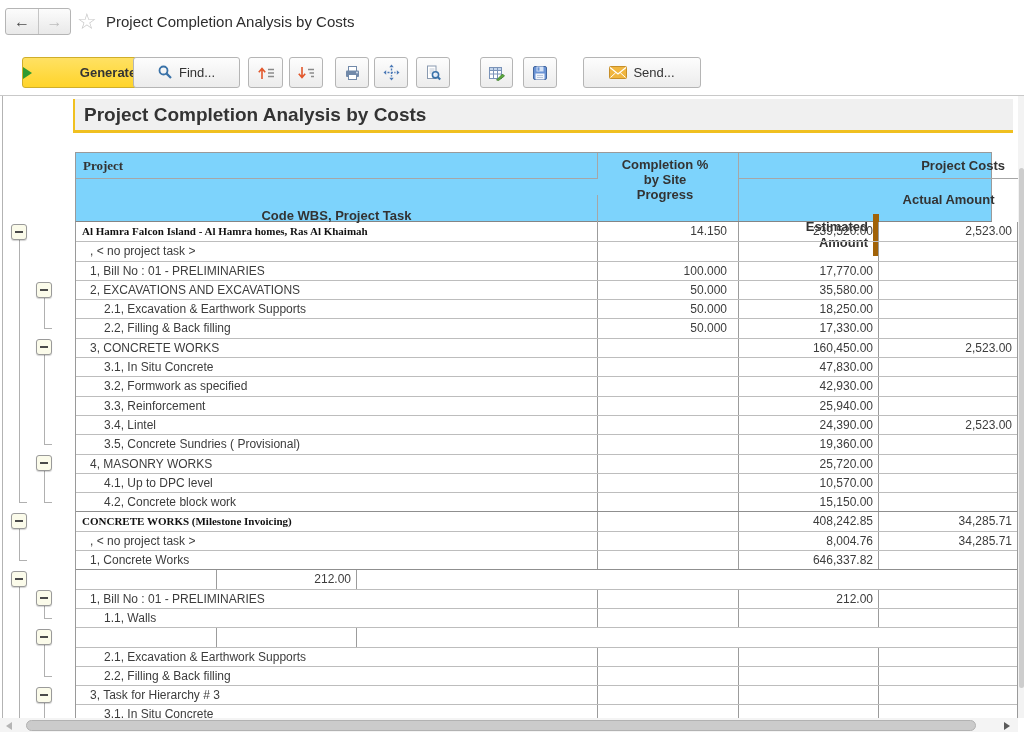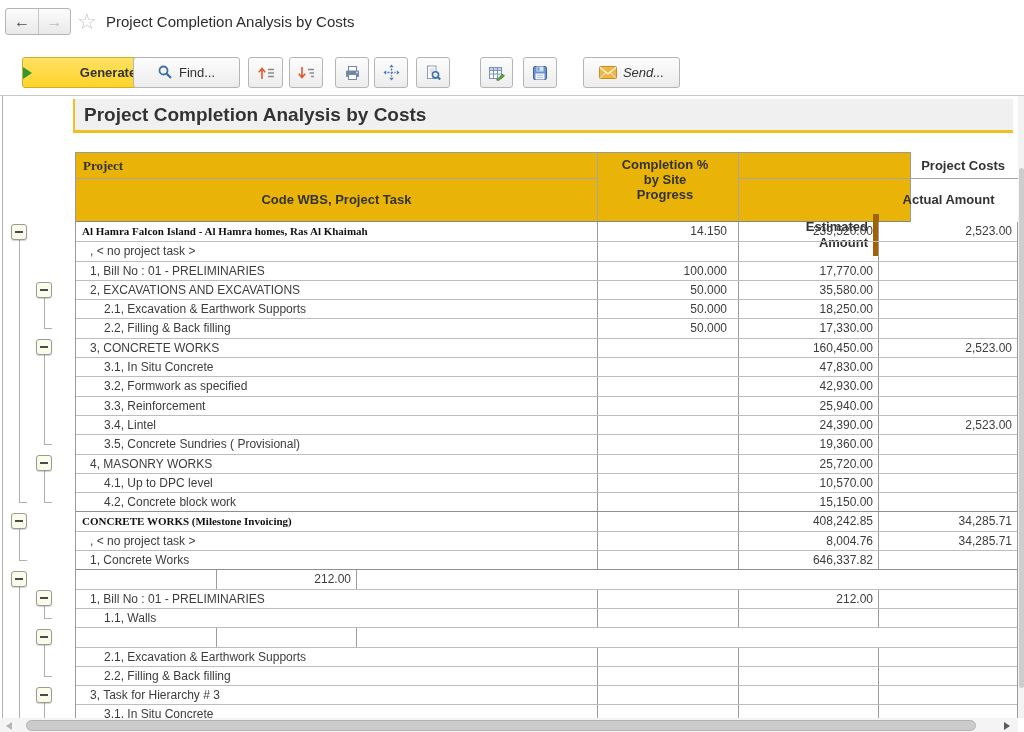--- a/index.html
+++ b/index.html
@@ -24,30 +24,30 @@
 
   
   .report { position:absolute; left:0; top:96px; width:1024px; height:636px; background:#fff; }
   .leftedge { position:absolute; left:2px; top:0; width:1px; height:622px; background:#b3b3b3; }
   .rtitle { position:absolute; left:75px; top:3px; width:938px; height:31px; background:#f0f0f0;
     font-size:19px; font-weight:bold; color:#333; line-height:31px; padding-left:9px; }
   .rtitle-bar { position:absolute; left:73px; top:3px; width:2px; height:34px; background:#f0c020; }
   .rtitle-under { position:absolute; left:75px; top:34px; width:938px; height:3px; background:#f0c020; }
 
   
-  .ghead { position:absolute; left:75px; top:56px; width:836px; height:70px; background:#eab308;
+  .ghead { position:absolute; left:75px; top:56px; width:917px; height:70px; background:#7dd3fc;
     border:1px solid #9a9a9a; border-bottom:1px solid #858585; }
   .hcell { position:absolute; color:#333; font-weight:bold; font-size:13px; }
   .h-project { left:0; top:0; width:522px; height:26px; border-right:1px solid #a6a6a6; border-bottom:1px solid #a6a6a6;
     font-family:"Liberation Serif", serif; line-height:25px; padding-left:7px; }
   .h-completion { left:522px; top:0; width:141px; height:68px; border-right:1px solid #a6a6a6;
     text-align:center; padding:4px 6px 0 0; line-height:15px; }
   .h-costs { left:663px; top:0; width:279px; height:26px; border-bottom:1px solid #a6a6a6;
     text-align:right; padding-right:13px; line-height:25px; }
-  .h-codewbs { left:0; top:26px; width:522px; height:42px; border-right:1px solid #a6a6a6;
+  .h-codewbs { left:0; top:42px; width:522px; height:42px; border-right:1px solid #a6a6a6;
     text-align:center; line-height:42px; }
   .h-est { left:663px; top:26px; width:140px; height:42px; border-right:6px solid #a16207;
     text-align:right; padding:5px 5px 0 0; line-height:16px;margin-top:35px; }
   .h-act { left:803px; top:26px; width:139px; height:42px; text-align:center; line-height:42px; }
 
   
   .gbody { position:absolute; left:75px; top:126px; width:943px; height:496px; overflow:hidden;
     border-left:1px solid #9a9a9a; border-right:1px solid #9a9a9a; }
   .row { display:flex; height:19.3px; border-top:1px solid #bdbdbd; }
   .row:first-child { border-top:none; }
@@ -162,21 +162,21 @@
 <div class="tbtn" style="left:523px;width:34px;">
   <svg width="16" height="16">
     <rect x="1.5" y="1.5" width="13" height="13" rx="1.5" fill="#6a93d4" stroke="#41659e"></rect>
     <rect x="4.5" y="1.5" width="7" height="5" fill="#d6e4f7"></rect>
     <rect x="5.5" y="2.3" width="2" height="3.4" fill="#6a93d4"></rect>
     <rect x="3.5" y="8.5" width="9" height="6" fill="#eff4fb"></rect>
     <path d="M5 10.5 H11 M5 12.5 H11" stroke="#b9c6da" stroke-width="1"></path>
   </svg>
 </div>
 
-<div class="tbtn" style="left:583px;width:97px;font-style:italic;">
+<div class="tbtn" style="left:583px;width:118px;">
   <svg width="18" height="13">
     <rect x="0.5" y="0.5" width="17" height="12" rx="1" fill="#f0b63f" stroke="#c78f2a"></rect>
     <path d="M1 1.5 L9 8 L17 1.5" fill="none" stroke="#fff" stroke-width="1.2"></path>
     <path d="M1.5 11.5 L6.8 6.6 M16.5 11.5 L11.2 6.6" stroke="#fff" stroke-width="1"></path>
   </svg>
   <span>Send...</span>
 </div>
 
 <div class="sepline"></div>
 

